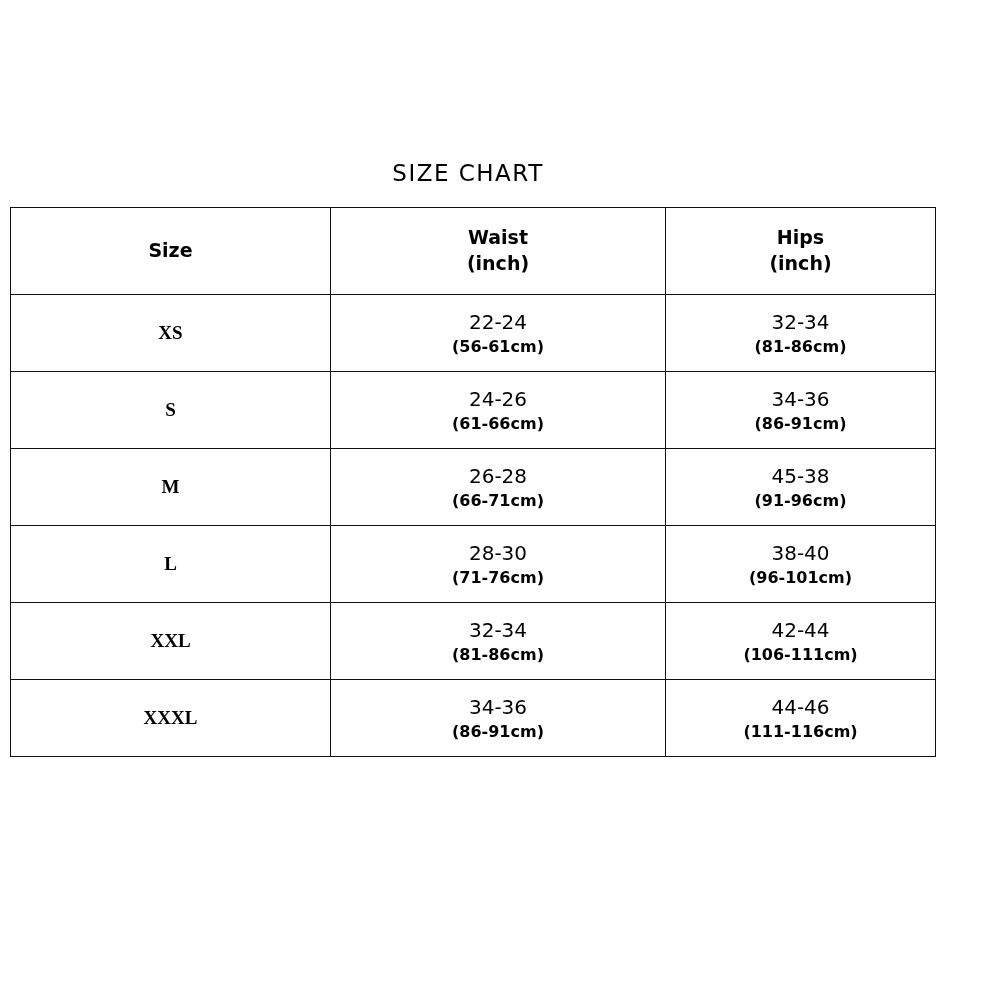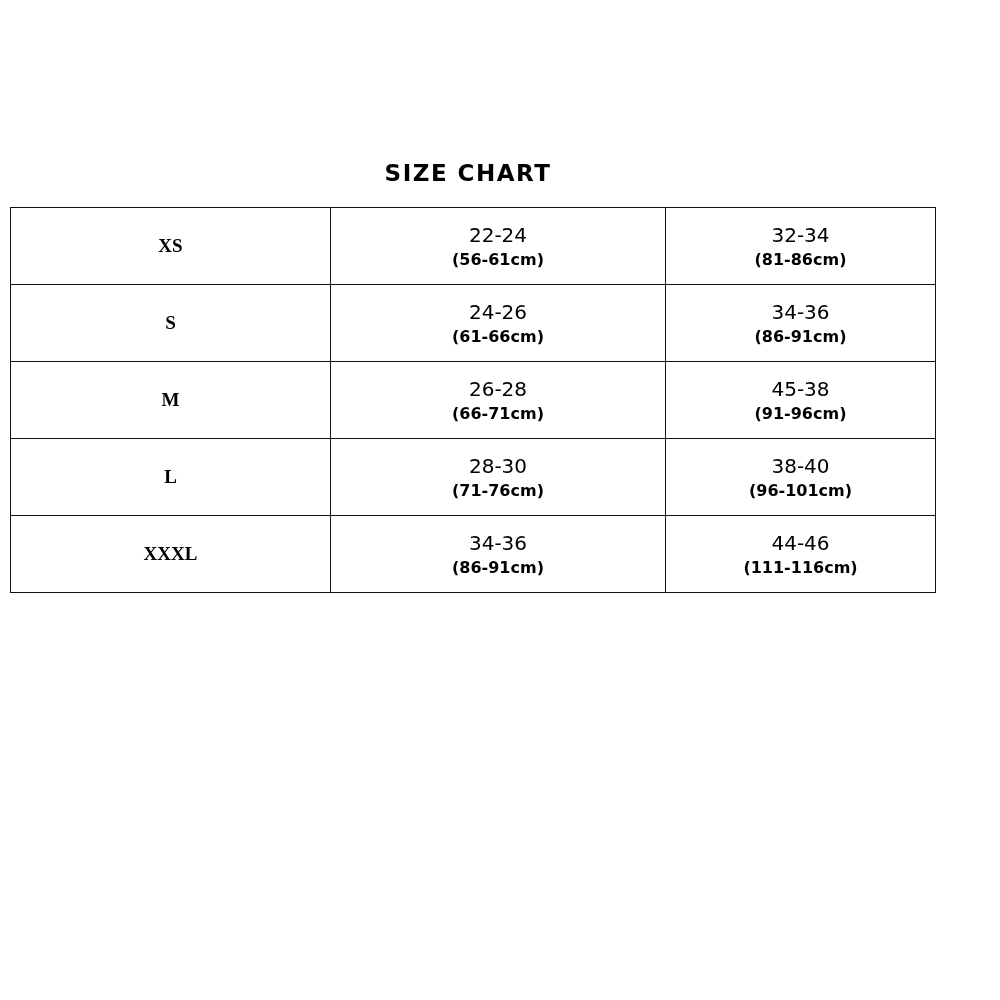--- a/index.html
+++ b/index.html
@@ -20,21 +20,21 @@
     height: 1000px;
     box-sizing: border-box;
   }
   .chart-title {
     position: absolute;
     top: 160px;
     left: 0;
     width: 936px;
     text-align: center;
     font-size: 23px;
-    font-weight: bold;
+    font-weight: normal;
     letter-spacing: 1.5px;
   }
   .table-wrap {
     position: absolute;
     top: 207px;
     left: 10px;
     width: 925px;
   }
   table.size-chart {
     width: 925px;
@@ -97,20 +97,33 @@
   <div class="chart-title">SIZE  CHART</div>
 
   <div class="table-wrap">
     <table class="size-chart">
       <colgroup>
         <col class="c-size">
         <col class="c-waist">
         <col class="c-hips">
       </colgroup>
       <tbody>
+        <tr class="head-row">
+          <td class="size-head">
+            <span class="head-main">Size</span>
+          </td>
+          <td>
+            <span class="head-main">Waist</span>
+            <span class="head-sub">(inch)</span>
+          </td>
+          <td>
+            <span class="head-main">Hips</span>
+            <span class="head-sub">(inch)</span>
+          </td>
+        </tr>
 
         <tr class="data-row">
           <td class="size-cell">XS</td>
           <td>
             <span class="line-main">22-24</span>
             <span class="line-sub">(56-61cm)</span>
           </td>
           <td>
             <span class="line-main">32-34</span>
             <span class="line-sub">(81-86cm)</span>
@@ -147,20 +160,31 @@
             <span class="line-main">28-30</span>
             <span class="line-sub">(71-76cm)</span>
           </td>
           <td>
             <span class="line-main">38-40</span>
             <span class="line-sub">(96-101cm)</span>
           </td>
         </tr>
 
 
+        <tr class="data-row">
+          <td class="size-cell">XXL</td>
+          <td>
+            <span class="line-main">32-34</span>
+            <span class="line-sub">(81-86cm)</span>
+          </td>
+          <td>
+            <span class="line-main">42-44</span>
+            <span class="line-sub">(106-111cm)</span>
+          </td>
+        </tr>
 
         <tr class="data-row">
           <td class="size-cell">XXXL</td>
           <td>
             <span class="line-main">34-36</span>
             <span class="line-sub">(86-91cm)</span>
           </td>
           <td>
             <span class="line-main">44-46</span>
             <span class="line-sub">(111-116cm)</span>

